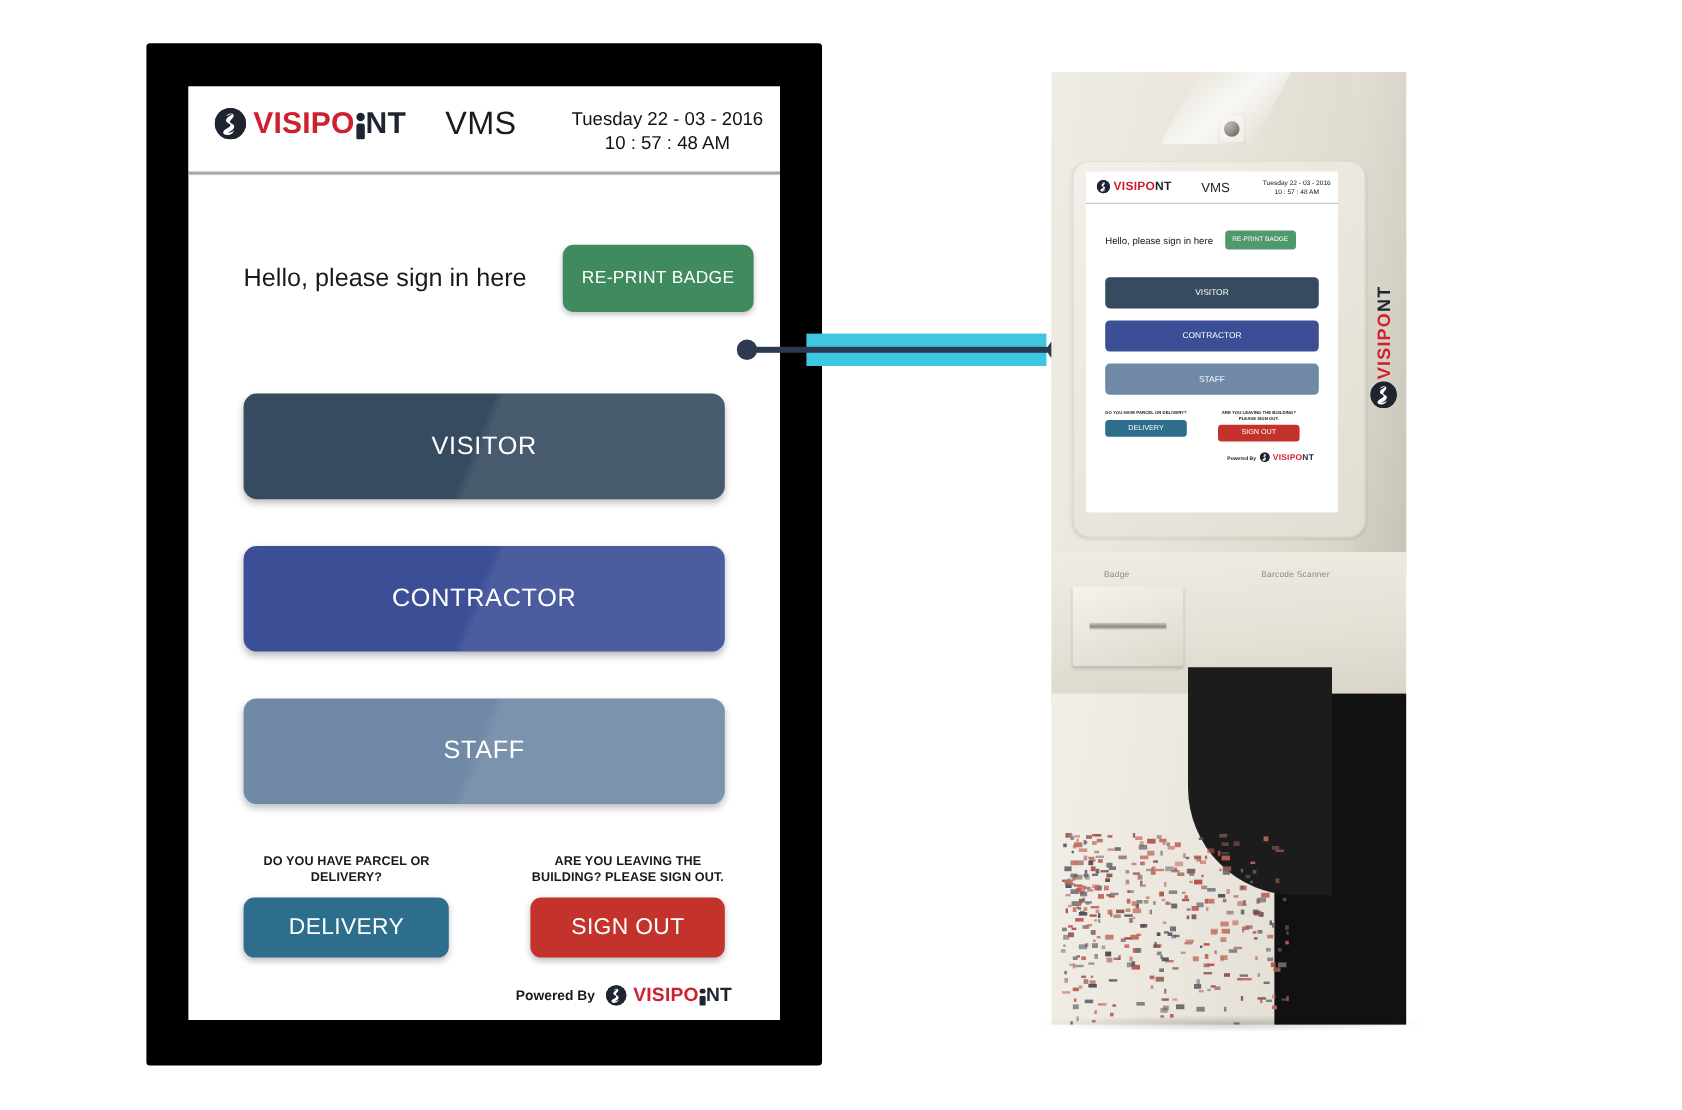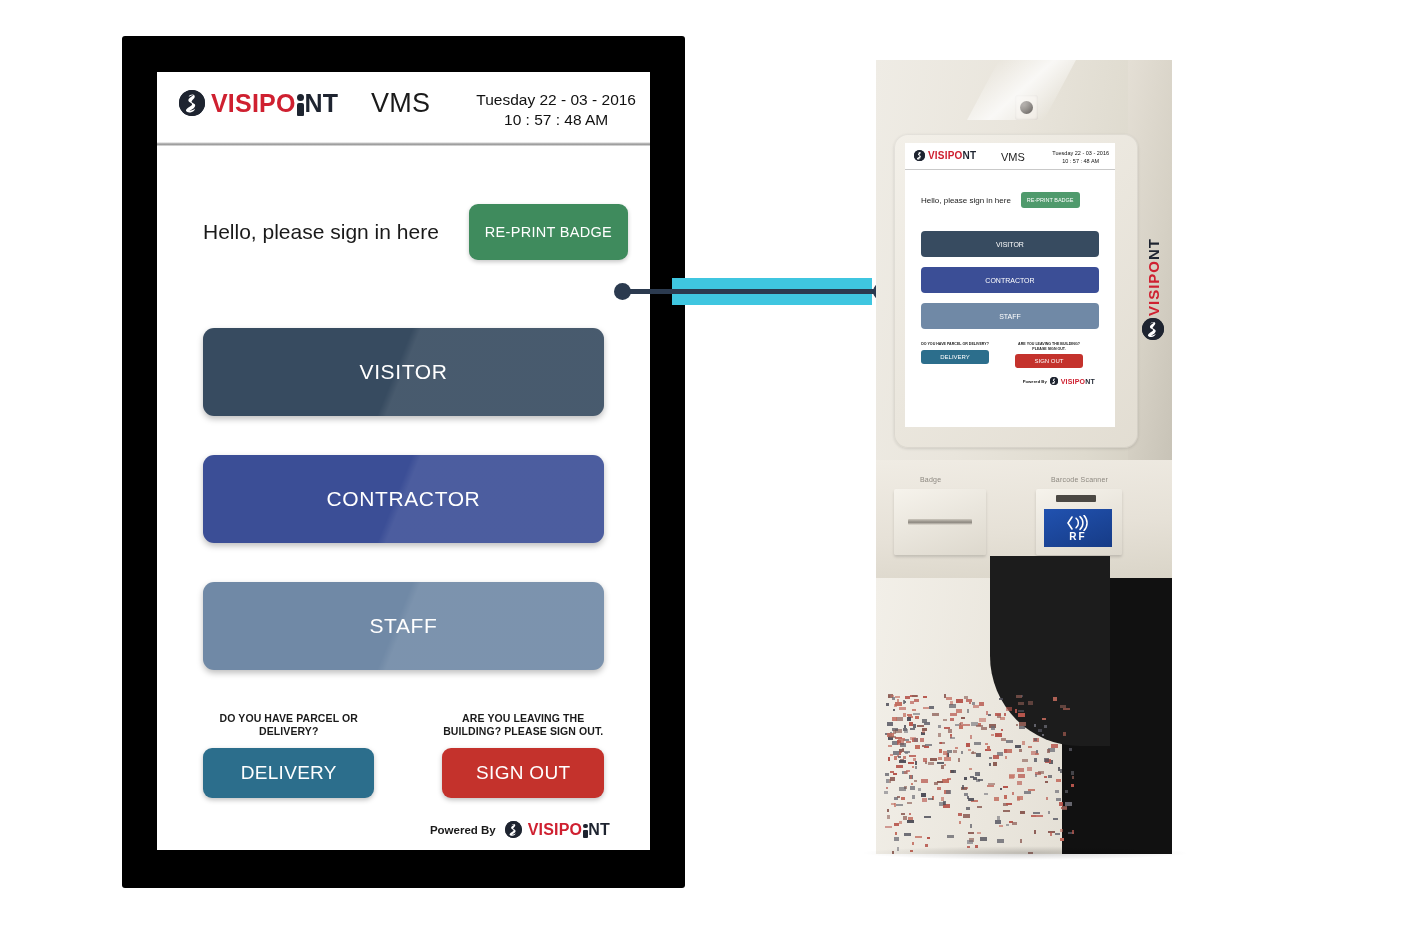--- a/index.html
+++ b/index.html
@@ -641,32 +641,20 @@
   </div>
 
   <div id="kiosk-mid-shell">
     <div id="label-badge" class="kiosk-slot-label">Badge</div>
     <div id="label-barcode" class="kiosk-slot-label">Barcode Scanner</div>
 
     <div id="kiosk-badge-printer">
       <div id="kiosk-badge-slot"></div>
     </div>
 
-    <div id="kiosk-scanner-housing">
-      <div id="kiosk-scanner-window"></div>
-      <div id="kiosk-rf-pad">
-        <svg width="30" height="16" viewBox="0 0 30 16" aria-hidden="true">
-          <path d="M9 2 L5 8 L9 14" stroke="#ffffff" stroke-width="1.6" fill="none" stroke-linecap="round"></path>
-          <path d="M13 3.2 A6 6 0 0 1 13 12.8" stroke="#ffffff" stroke-width="1.5" fill="none" stroke-linecap="round"></path>
-          <path d="M17 1.6 A8.5 8.5 0 0 1 17 14.4" stroke="#ffffff" stroke-width="1.5" fill="none" stroke-linecap="round"></path>
-          <path d="M21 0.4 A11 11 0 0 1 21 15.6" stroke="#ffffff" stroke-width="1.5" fill="none" stroke-linecap="round"></path>
-        </svg>
-        <div id="kiosk-rf-label">RF</div>
-      </div>
-    </div>
   </div>
 
   <div id="kiosk-base">
     <div id="kiosk-base-dark"></div>
     <div id="kiosk-base-curve"></div>
     <div id="kiosk-pixel-pattern">
         <i style="left: 66px; top: 19px; width: 7px; height: 3px; background: rgb(182, 85, 76); opacity: 0.71;"></i>
         <i style="left: 144px; top: 95px; width: 7px; height: 2px; background: rgb(193, 106, 92); opacity: 0.84;"></i>
         <i style="left: 151px; top: 78px; width: 6px; height: 3px; background: rgb(182, 85, 76); opacity: 0.72;"></i>
         <i style="left: 165px; top: 66px; width: 4px; height: 4px; background: rgb(78, 78, 88); opacity: 0.88;"></i>

